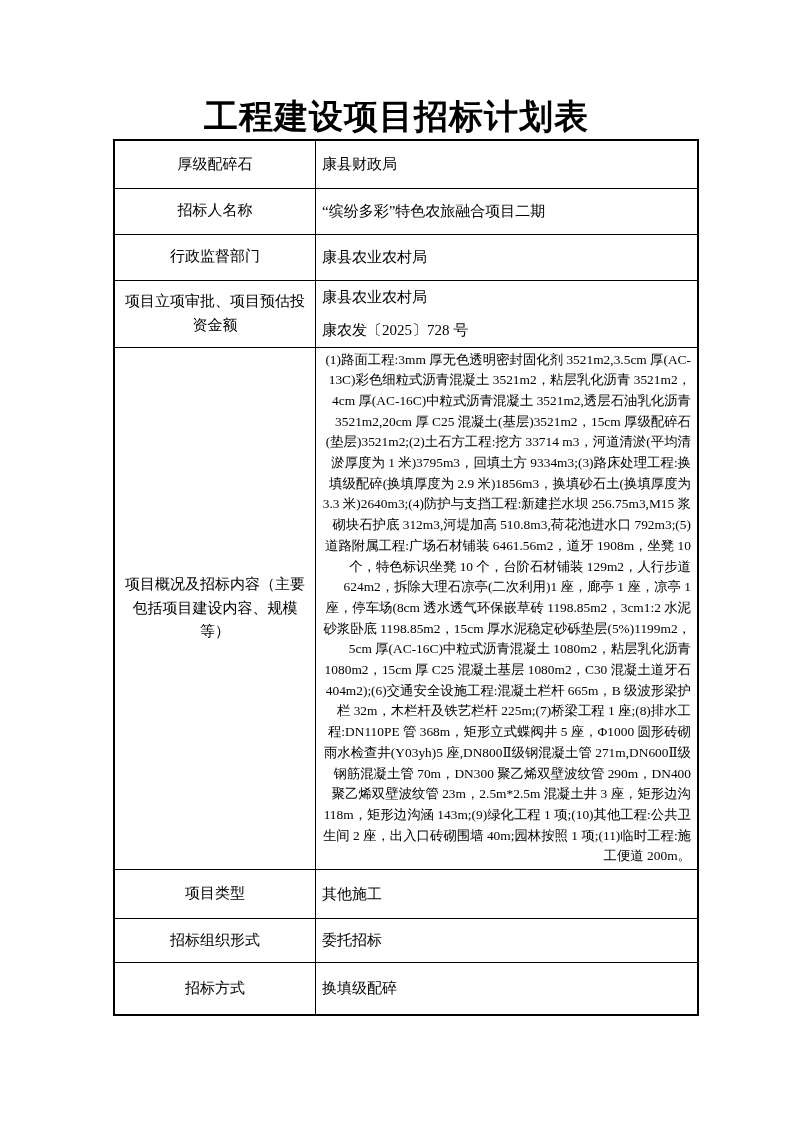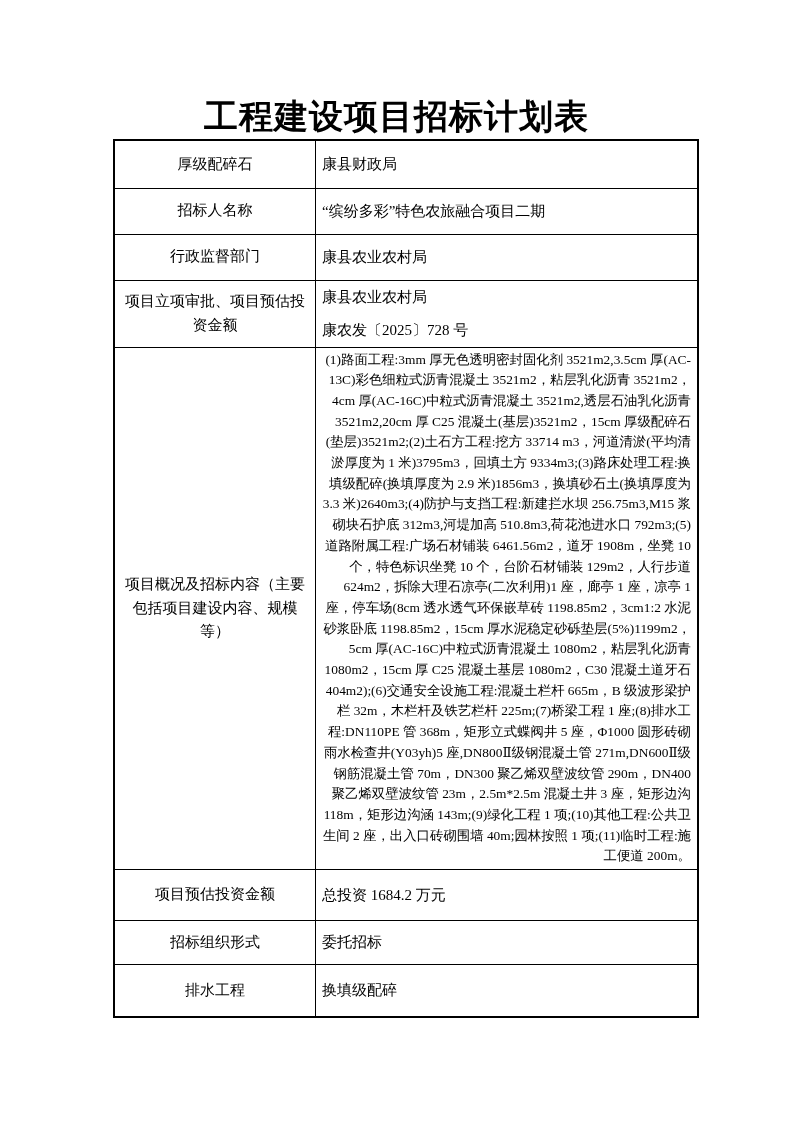--- a/index.html
+++ b/index.html
@@ -92,28 +92,28 @@
         <td class="label-cell">项目立项审批、项目预估投资金额</td>
         <td class="value-cell">
           <div class="value-line">康县农业农村局</div>
           <div class="value-line">康农发〔2025〕728 号</div>
         </td>
       </tr>
       <tr style="height:458px;">
         <td class="label-cell">项目概况及招标内容（主要包括项目建设内容、规模等）</td>
         <td class="value-cell value-cell-long">(1)路面工程:3mm 厚无色透明密封固化剂 3521m2,3.5cm 厚(AC-13C)彩色细粒式沥青混凝土 3521m2，粘层乳化沥青 3521m2，4cm 厚(AC-16C)中粒式沥青混凝土 3521m2,透层石油乳化沥青 3521m2,20cm 厚 C25 混凝土(基层)3521m2，15cm 厚级配碎石(垫层)3521m2;(2)土石方工程:挖方 33714 m3，河道清淤(平均清淤厚度为 1 米)3795m3，回填土方 9334m3;(3)路床处理工程:换填级配碎(换填厚度为 2.9 米)1856m3，换填砂石土(换填厚度为 3.3 米)2640m3;(4)防护与支挡工程:新建拦水坝 256.75m3,M15 浆砌块石护底 312m3,河堤加高 510.8m3,荷花池进水口 792m3;(5)道路附属工程:广场石材铺装 6461.56m2，道牙 1908m，坐凳 10 个，特色标识坐凳 10 个，台阶石材铺装 129m2，人行步道 624m2，拆除大理石凉亭(二次利用)1 座，廊亭 1 座，凉亭 1 座，停车场(8cm 透水透气环保嵌草砖 1198.85m2，3cm1:2 水泥砂浆卧底 1198.85m2，15cm 厚水泥稳定砂砾垫层(5%)1199m2，5cm 厚(AC-16C)中粒式沥青混凝土 1080m2，粘层乳化沥青 1080m2，15cm 厚 C25 混凝土基层 1080m2，C30 混凝土道牙石 404m2);(6)交通安全设施工程:混凝土栏杆 665m，B 级波形梁护栏 32m，木栏杆及铁艺栏杆 225m;(7)桥梁工程 1 座;(8)排水工程:DN110PE 管 368m，矩形立式蝶阀井 5 座，Φ1000 圆形砖砌雨水检查井(Y03yh)5 座,DN800Ⅱ级钢混凝土管 271m,DN600Ⅱ级钢筋混凝土管 70m，DN300 聚乙烯双壁波纹管 290m，DN400 聚乙烯双壁波纹管 23m，2.5m*2.5m 混凝土井 3 座，矩形边沟 118m，矩形边沟涵 143m;(9)绿化工程 1 项;(10)其他工程:公共卫生间 2 座，出入口砖砌围墙 40m;园林按照 1 项;(11)临时工程:施工便道 200m。</td>
       </tr>
-      <tr style="height:51px;">
-        <td class="label-cell">项目预估投资金额</td>
-        <td class="value-cell">总投资 1684.2 万元</td>
+      <tr style="height:49px;">
+        <td class="label-cell">项目类型</td>
+        <td class="value-cell">其他施工</td>
       </tr>
       <tr style="height:44px;">
         <td class="label-cell">招标组织形式</td>
         <td class="value-cell">委托招标</td>
       </tr>
       <tr style="height:52px;">
-        <td class="label-cell">排水工程</td>
+        <td class="label-cell">招标方式</td>
         <td class="value-cell">换填级配碎</td>
       </tr>
     </tbody>
   </table>
 
 </div>
 
 </body></html>

